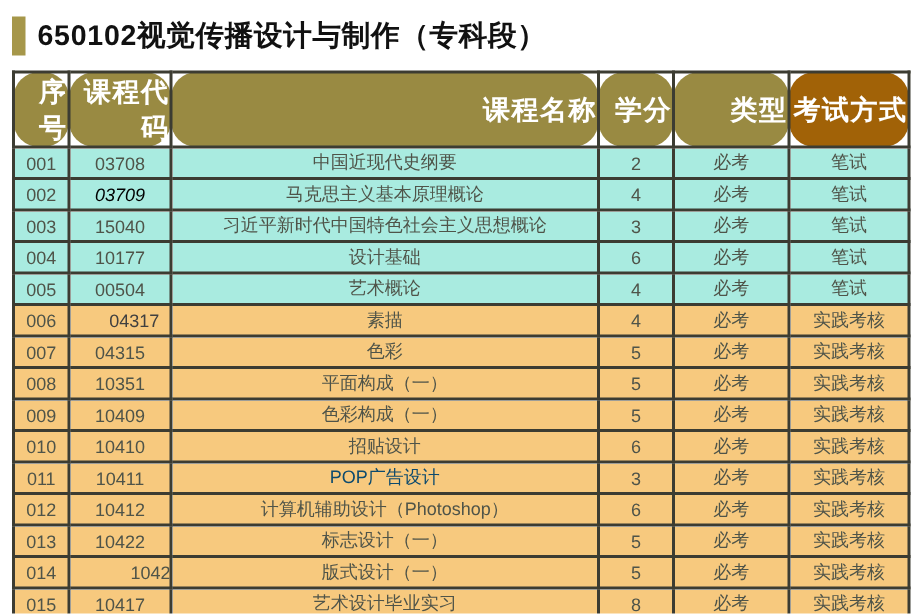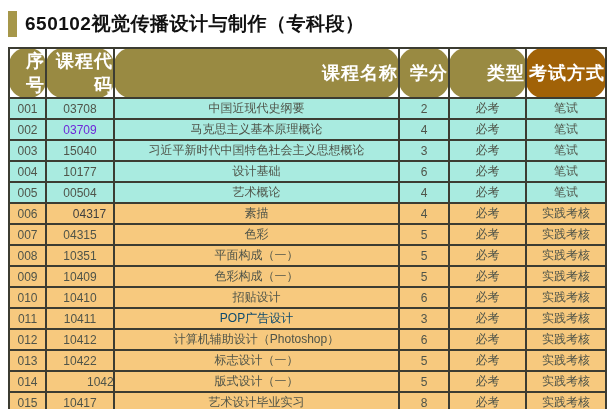--- a/index.html
+++ b/index.html
@@ -90,21 +90,21 @@
         <tr>
           <td style="background: rgb(169, 235, 224); color: rgb(79, 84, 73); border: 2px solid rgb(60, 60, 50);">001</td>
           <td style="background: rgb(169, 235, 224); color: rgb(79, 84, 73); border: 2px solid rgb(60, 60, 50);">03708</td>
           <td style="background: rgb(169, 235, 224); color: rgb(79, 84, 73); border: 2px solid rgb(60, 60, 50);">中国近现代史纲要</td>
           <td style="background: rgb(169, 235, 224); color: rgb(79, 84, 73); border: 2px solid rgb(60, 60, 50);">2</td>
           <td style="background: rgb(169, 235, 224); color: rgb(79, 84, 73); border: 2px solid rgb(60, 60, 50);">必考</td>
           <td style="background: rgb(169, 235, 224); color: rgb(79, 84, 73); border: 2px solid rgb(60, 60, 50);">笔试</td>
         </tr>
         <tr>
           <td style="background: rgb(169, 235, 224); color: rgb(79, 84, 73); border: 2px solid rgb(60, 60, 50);">002</td>
-          <td style="background: rgb(169, 235, 224); color: #6d28d9; border: 2px solid rgb(60, 60, 50);">03709</td>
+          <td style="background: rgb(169, 235, 224); color: #000000; border: 2px solid rgb(60, 60, 50); font-style: italic;">03709</td>
           <td style="background: rgb(169, 235, 224); color: rgb(79, 84, 73); border: 2px solid rgb(60, 60, 50);">马克思主义基本原理概论</td>
           <td style="background: rgb(169, 235, 224); color: rgb(79, 84, 73); border: 2px solid rgb(60, 60, 50);">4</td>
           <td style="background: rgb(169, 235, 224); color: rgb(79, 84, 73); border: 2px solid rgb(60, 60, 50);">必考</td>
           <td style="background: rgb(169, 235, 224); color: rgb(79, 84, 73); border: 2px solid rgb(60, 60, 50);">笔试</td>
         </tr>
         <tr>
           <td style="background: rgb(169, 235, 224); color: rgb(79, 84, 73); border: 2px solid rgb(60, 60, 50);">003</td>
           <td style="background: rgb(169, 235, 224); color: rgb(79, 84, 73); border: 2px solid rgb(60, 60, 50);">15040</td>
           <td style="background: rgb(169, 235, 224); color: rgb(79, 84, 73); border: 2px solid rgb(60, 60, 50);">习近平新时代中国特色社会主义思想概论</td>
           <td style="background: rgb(169, 235, 224); color: rgb(79, 84, 73); border: 2px solid rgb(60, 60, 50);">3</td>

